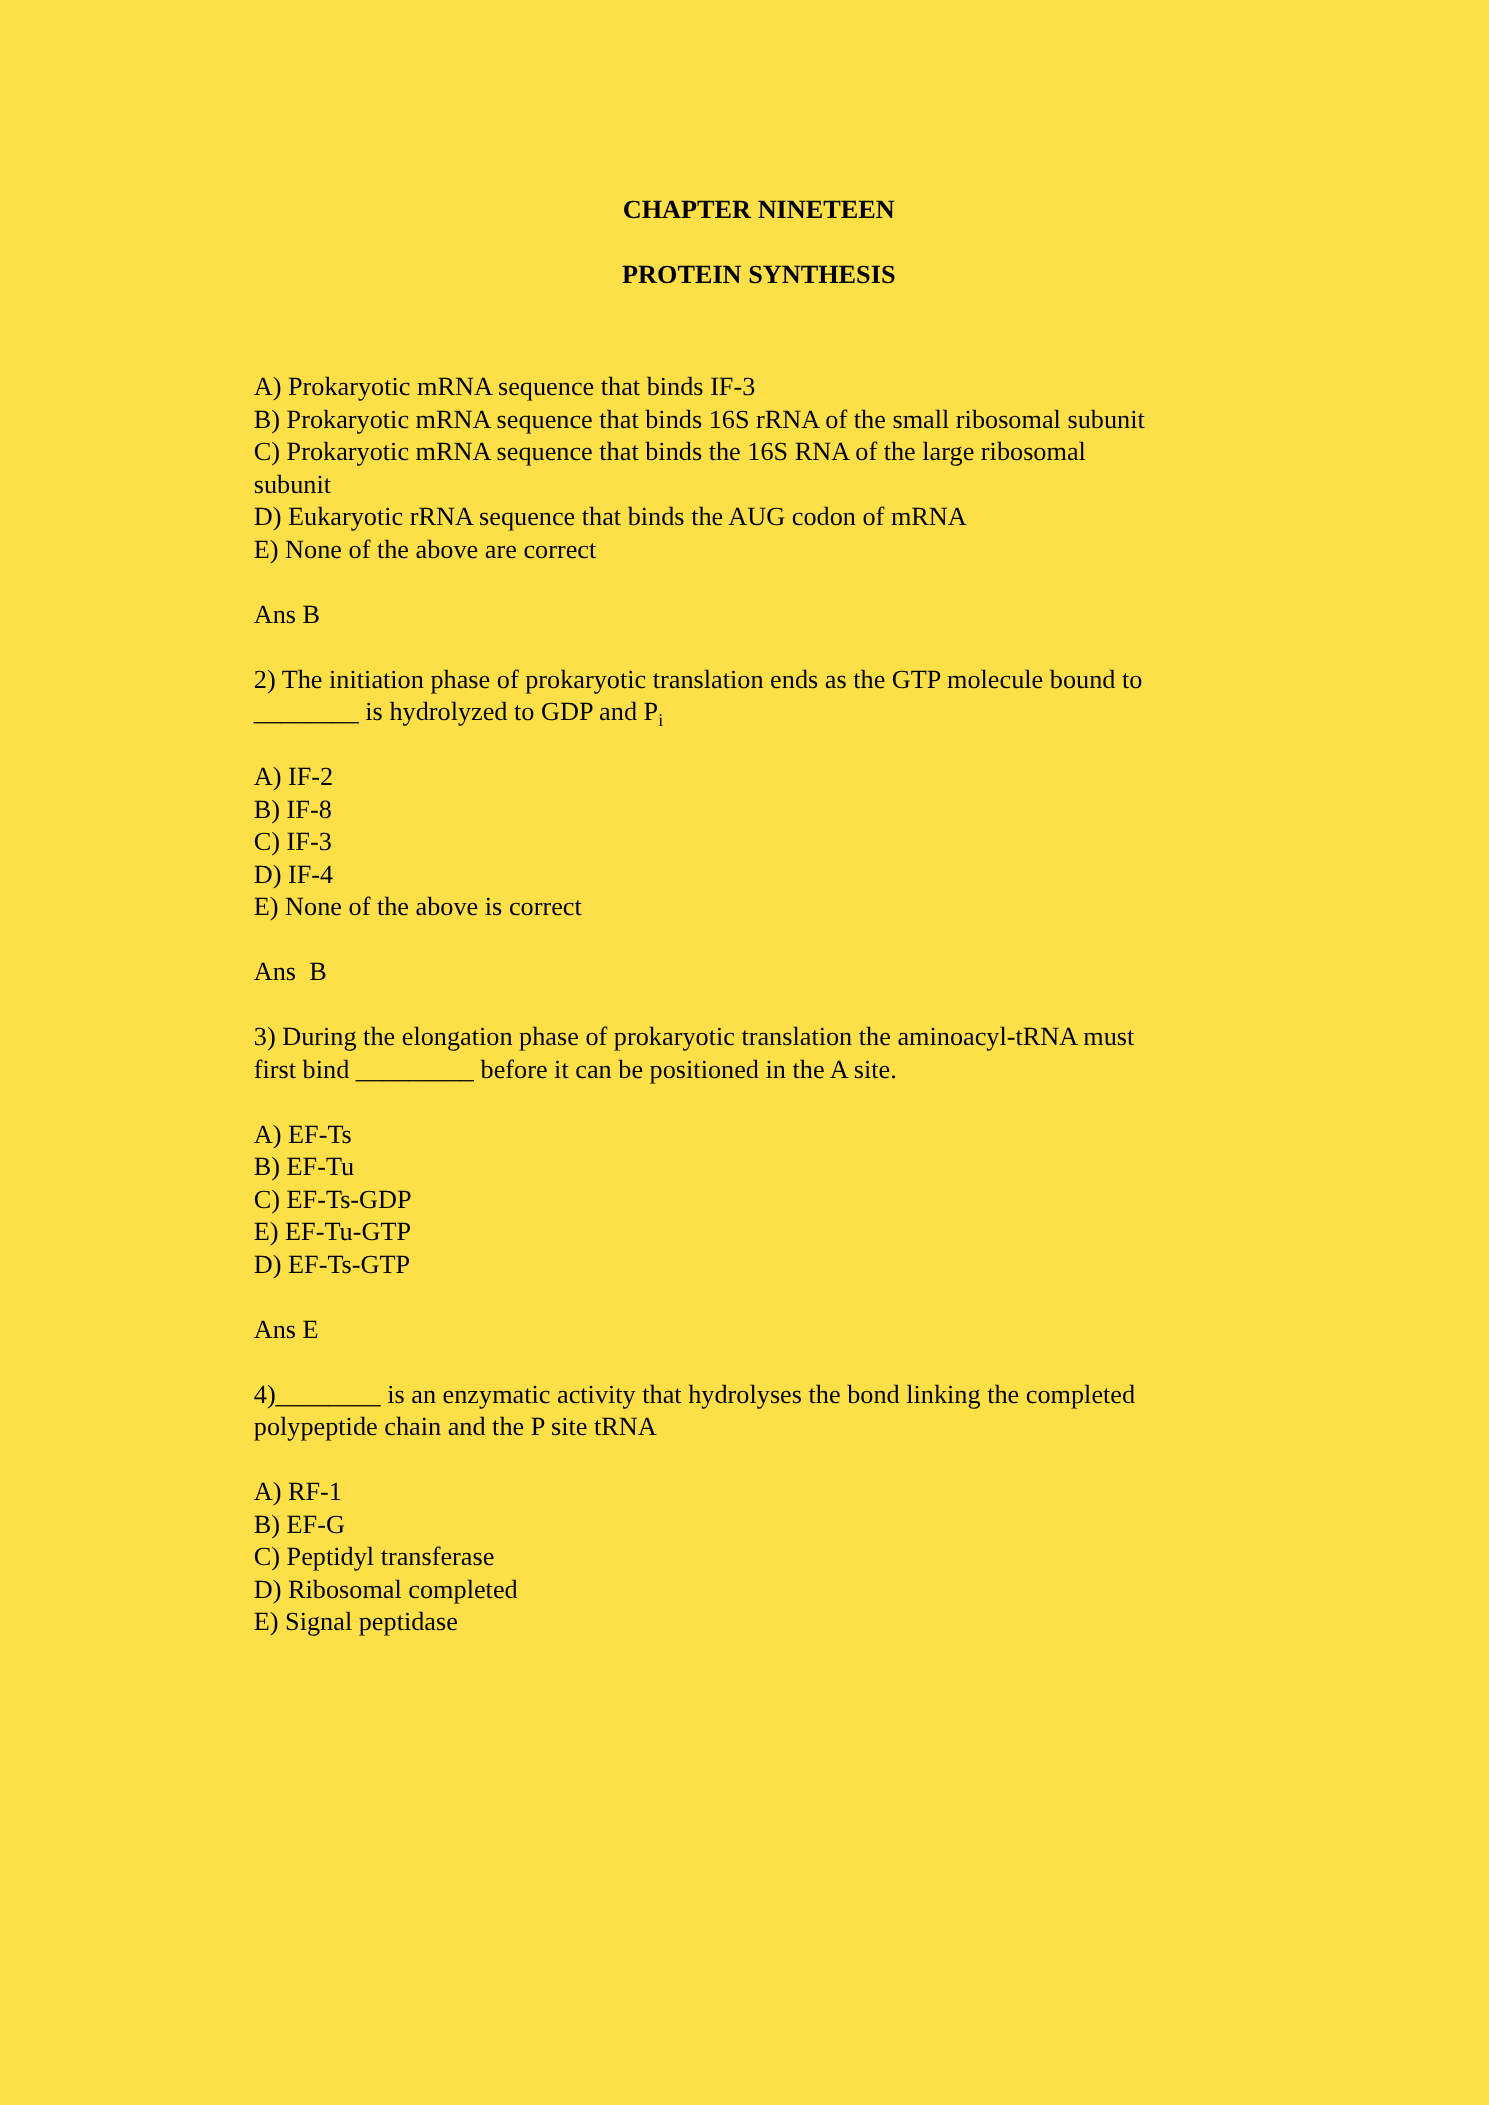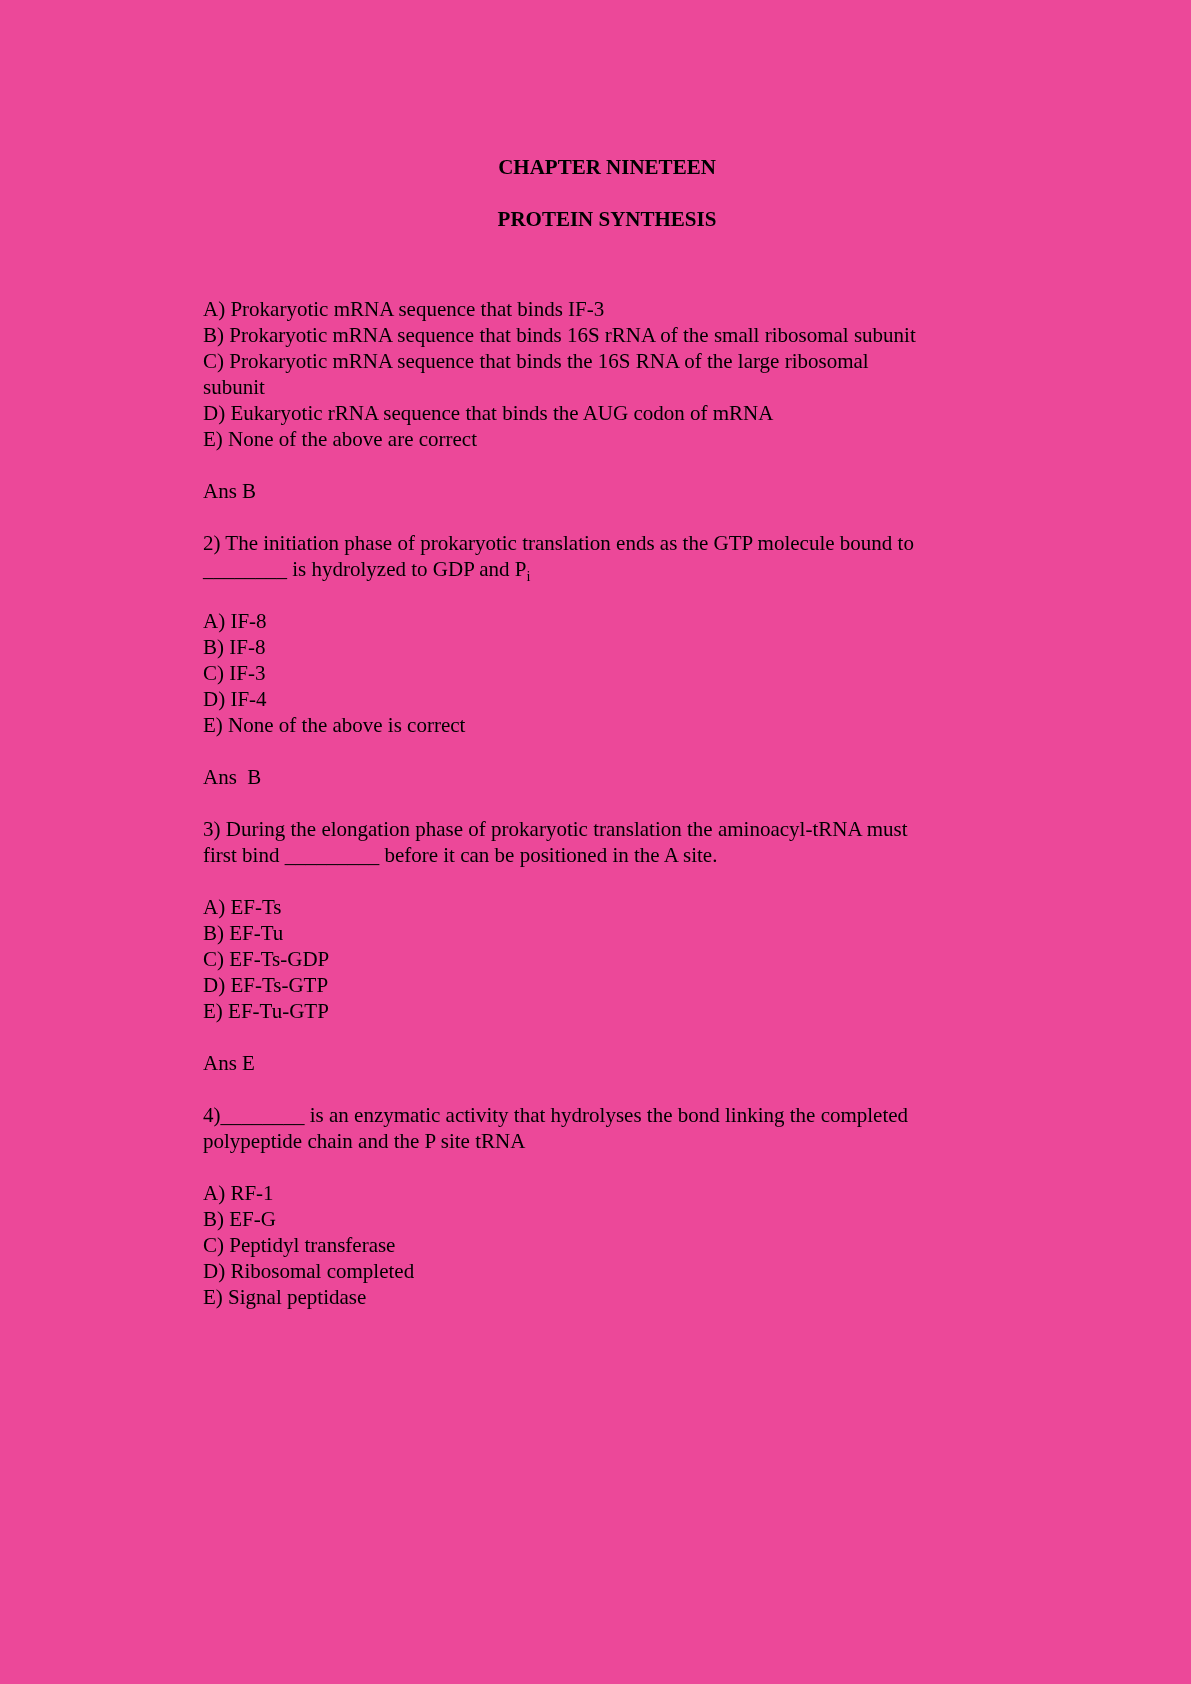--- a/index.html
+++ b/index.html
@@ -4,21 +4,21 @@
 <style>
   html, body {
     margin: 0;
     padding: 0;
     background: #ffffff;
   }
   .page {
     position: relative;
     width: 1191px;
     height: 1684px;
-    background: #ec4899;
+    background: #fde047;
     box-sizing: border-box;
     padding: 128px 180px 13px 203px;
     font-family: "Liberation Serif", "DejaVu Serif", serif;
     font-size: 21px;
     line-height: 26px;
     color: #000000;
     overflow: hidden;
   }
   .content {
     width: 808px;
@@ -79,37 +79,37 @@
 subunit</p>
             <p class="option-line">D) Eukaryotic rRNA sequence that binds the AUG codon of mRNA</p>
             <p class="option-line">E) None of the above are correct</p>
           </div>
           <p class="answer-line bold">Ans B</p>
         </div>
         <div class="question-block">
           <p class="question-text">2) The initiation phase of prokaryotic translation ends as the GTP molecule bound to
 ________ is hydrolyzed to GDP and P<sub>i</sub></p>
           <div class="options">
-            <p class="option-line">A) IF-8</p>
+            <p class="option-line">A) IF-2</p>
             <p class="option-line">B) IF-8</p>
             <p class="option-line">C) IF-3</p>
             <p class="option-line">D) IF-4</p>
             <p class="option-line">E) None of the above is correct</p>
           </div>
           <p class="answer-line bold">Ans  B</p>
         </div>
         <div class="question-block">
           <p class="question-text">3) During the elongation phase of prokaryotic translation the aminoacyl-tRNA must
 first bind _________ before it can be positioned in the A site.</p>
           <div class="options">
             <p class="option-line">A) EF-Ts</p>
             <p class="option-line">B) EF-Tu</p>
             <p class="option-line">C) EF-Ts-GDP</p>
+            <p class="option-line">E) EF-Tu-GTP</p>
             <p class="option-line">D) EF-Ts-GTP</p>
-            <p class="option-line">E) EF-Tu-GTP</p>
           </div>
           <p class="answer-line">Ans E</p>
         </div>
         <div class="question-block extra-gap">
           <p class="question-text">4)________ is an enzymatic activity that hydrolyses the bond linking the completed
 polypeptide chain and the P site tRNA</p>
           <div class="options">
             <p class="option-line">A) RF-1</p>
             <p class="option-line">B) EF-G</p>
             <p class="option-line">C) Peptidyl transferase</p>

